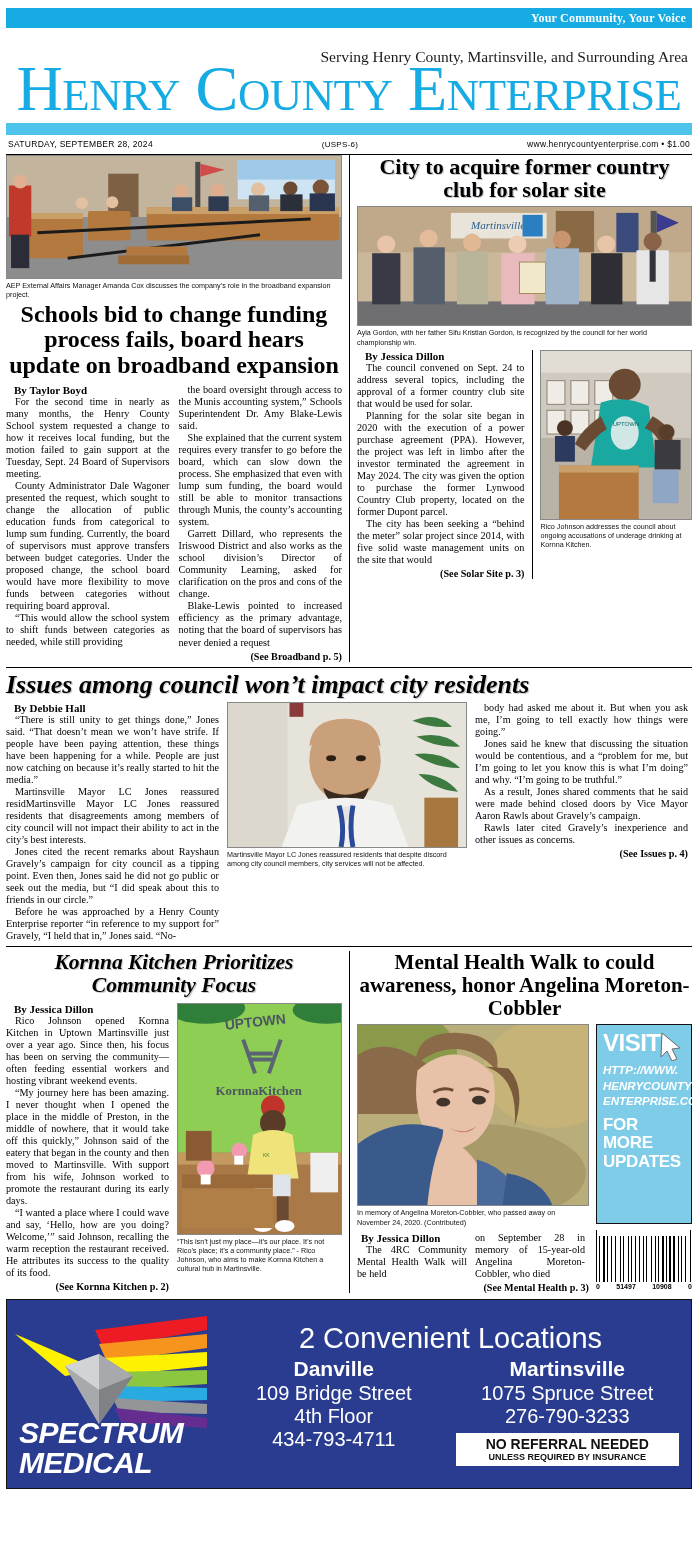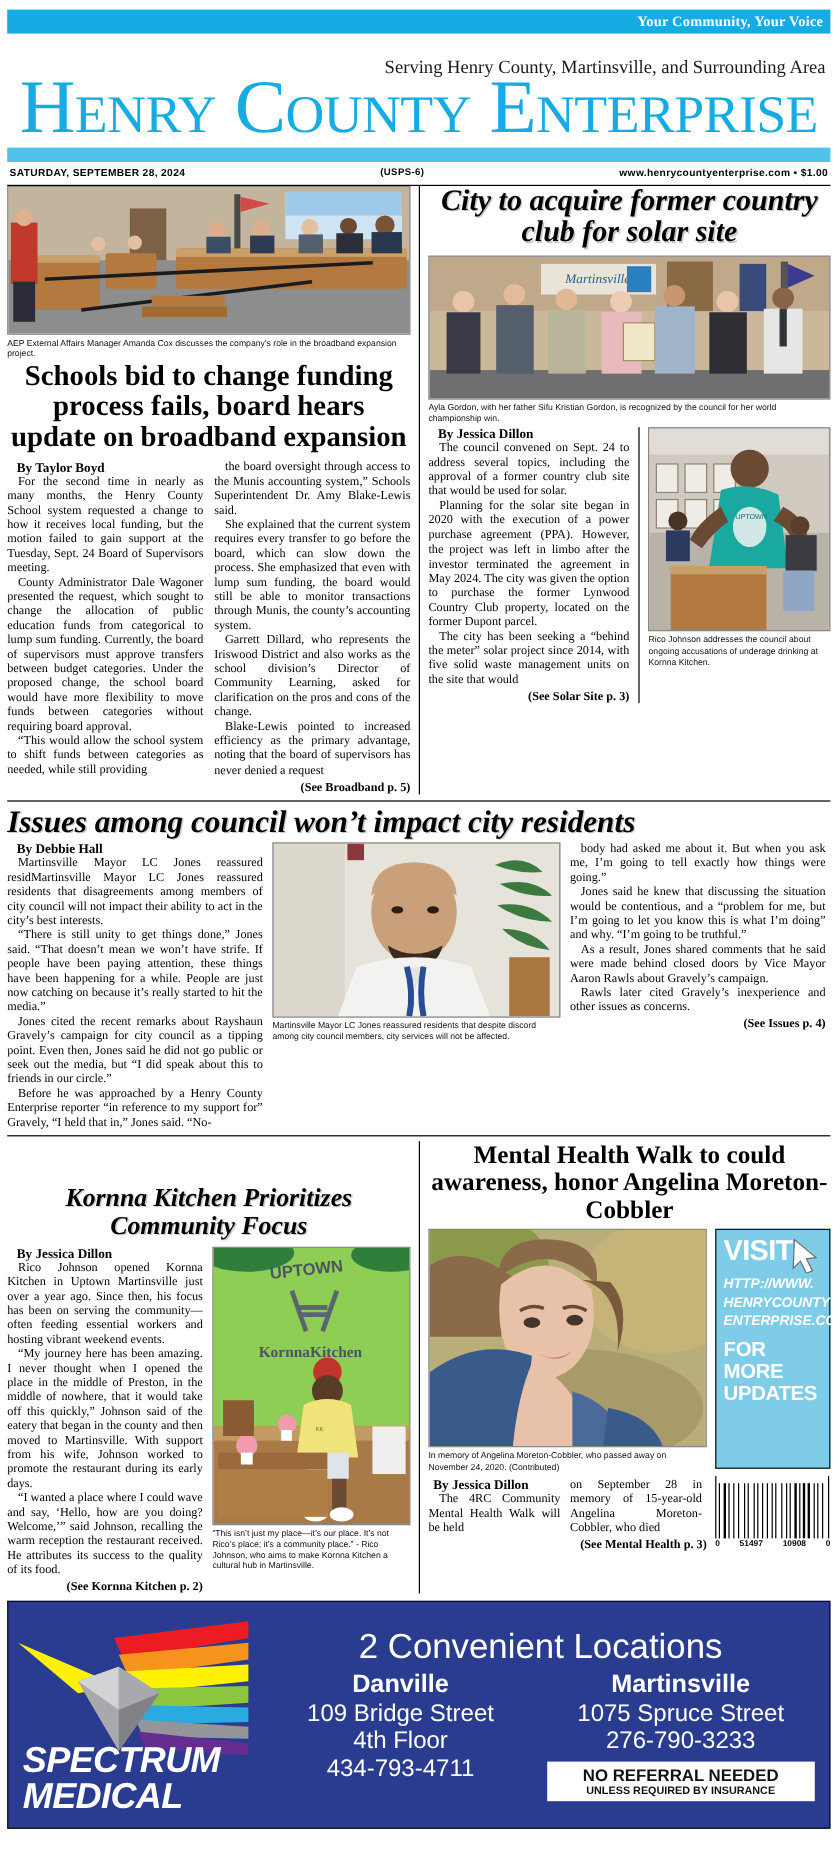--- a/index.html
+++ b/index.html
@@ -34,25 +34,25 @@
     letter-spacing:-0.5px;
     white-space:nowrap;
     text-align:center;
     margin-top:-6px;
     font-variant: small-caps;
     font-weight:normal;
     transform:scaleX(1.02);
   }
   .thin-bar { height:12px; background:#4EC3EC; margin-top:3px; }
   .dateline {
-    display:flex; align-items:flex-start; justify-content:space-between;
+    display:flex; align-items:flex-end; justify-content:space-between;
     border-bottom:1.5px solid #000;
     padding:4px 2px 5px 2px;
     font-family:"Liberation Sans", sans-serif;
-    font-size:8.5px; font-weight:bold; letter-spacing:.3px;
+    font-size:8.5px; font-weight:normal; letter-spacing:.3px;
   }
   .dateline .usps { font-size:8px; }
   .vrule { border-left:1px solid #000; }
   .photo {
     position:relative; overflow:hidden; background:#c9c9c9;
     border:0.5px solid #888;
   }
   .cap {
     font-family:"Liberation Sans", sans-serif;
     font-size:7.2px; line-height:1.28; color:#111; padding-top:2px;
@@ -74,22 +74,22 @@
   .top { display:flex; gap:0; }
   .top-left { width:343px; padding-right:7px; }
   .top-right { width:343px; padding-left:7px; border-left:1px solid #000; }
 
   .ph-board { height:124px; }
   .hl-1 { font-size:24px; margin-top:3px;text-align:center; }
   .cols2 { display:flex; gap:9px; margin-top:6px; }
   .cols2 > div { flex:1; }
 
   .hl-italic {
-    font-style:italic; font-weight:bold; text-align:center;
-    font-size:25px; line-height:1.06;
+    font-weight:bold; text-align:center;
+    font-size:22px; line-height:1.06;
     text-shadow: 1.2px 1.2px 0 rgba(150,150,160,.55);
   }
   .ph-council { height:120px; margin-top:5px; }
   .right-cols { display:flex; gap:8px; margin-top:3px; }
   .rc-text { width:168px; }
   .rc-photo { width:160px; }
   .ph-rico { height:170px; }
 
   
   .mid { margin-top:5px; border-top:1.5px solid #000; padding-top:4px; }
@@ -100,21 +100,21 @@
     white-space:nowrap;
   }
   .mid-cols { display:flex; gap:8px; margin-top:4px; }
   .mid-c1 { width:213px; }
   .mid-c2 { width:240px; }
   .mid-c3 { width:213px; }
   .ph-jones { height:146px; }
 
   
   .bot { display:flex; margin-top:4px; border-top:1.5px solid #000; padding-top:4px; }
-  .bot-left { width:343px; padding-right:7px;margin-top:36px; }
+  .bot-left { width:343px; padding-right:7px; }
   .bot-right { width:343px; padding-left:7px; border-left:1px solid #000; }
   .hl-kornna { font-style:italic; font-weight:bold; font-size:21.5px; text-align:center; line-height:1.08;
     text-shadow:1.2px 1.2px 0 rgba(150,150,160,.5); }
   .hl-mh { font-weight:bold; font-size:21px; text-align:center; line-height:1.1; }
   .kk-cols { display:flex; gap:8px; margin-top:5px; }
   .kk-text { width:163px; }
   .kk-photo { width:165px; }
   .ph-kornna { height:232px; }
   .mh-cols { display:flex; gap:7px; margin-top:4px; }
   .mh-main { width:232px; }
@@ -339,22 +339,22 @@
       </div>
     </div>
   </div>
 
   <div class="mid">
     <div class="hl-issues">Issues among council won’t impact city residents</div>
     <div class="mid-cols">
       <div class="mid-c1">
         <div class="byline">By Debbie Hall</div>
         <div class="body-txt">
+          <p>“There is still unity to get things done,” Jones said. “That doesn’t mean we won’t have strife. If people have been paying attention, these things have been happening for a while. People are just now catching on because it’s really started to hit the media.”</p>
           <p>Martinsville Mayor LC Jones reassured residMartinsville Mayor LC Jones reassured residents that disagreements among members of city council will not impact their ability to act in the city’s best interests.</p>
-          <p>“There is still unity to get things done,” Jones said. “That doesn’t mean we won’t have strife. If people have been paying attention, these things have been happening for a while. People are just now catching on because it’s really started to hit the media.”</p>
           <p>Jones cited the recent remarks about Rayshaun Gravely’s campaign for city council as a tipping point. Even then, Jones said he did not go public or seek out the media, but “I did speak about this to friends in our circle.”</p>
           <p>Before he was approached by a Henry County Enterprise reporter “in reference to my support for” Gravely, “I held that in,” Jones said. “No-</p>
         </div>
       </div>
       <div class="mid-c2">
         <div class="photo ph-jones">
           <svg width="100%" height="100%" viewBox="0 0 240 146" preserveAspectRatio="none">
             <rect width="240" height="146" fill="#d9d6cd"></rect>
             <rect x="0" y="0" width="240" height="146" fill="#e6e3da"></rect>
             <rect x="0" y="0" width="60" height="146" fill="#dcd8cd"></rect>

